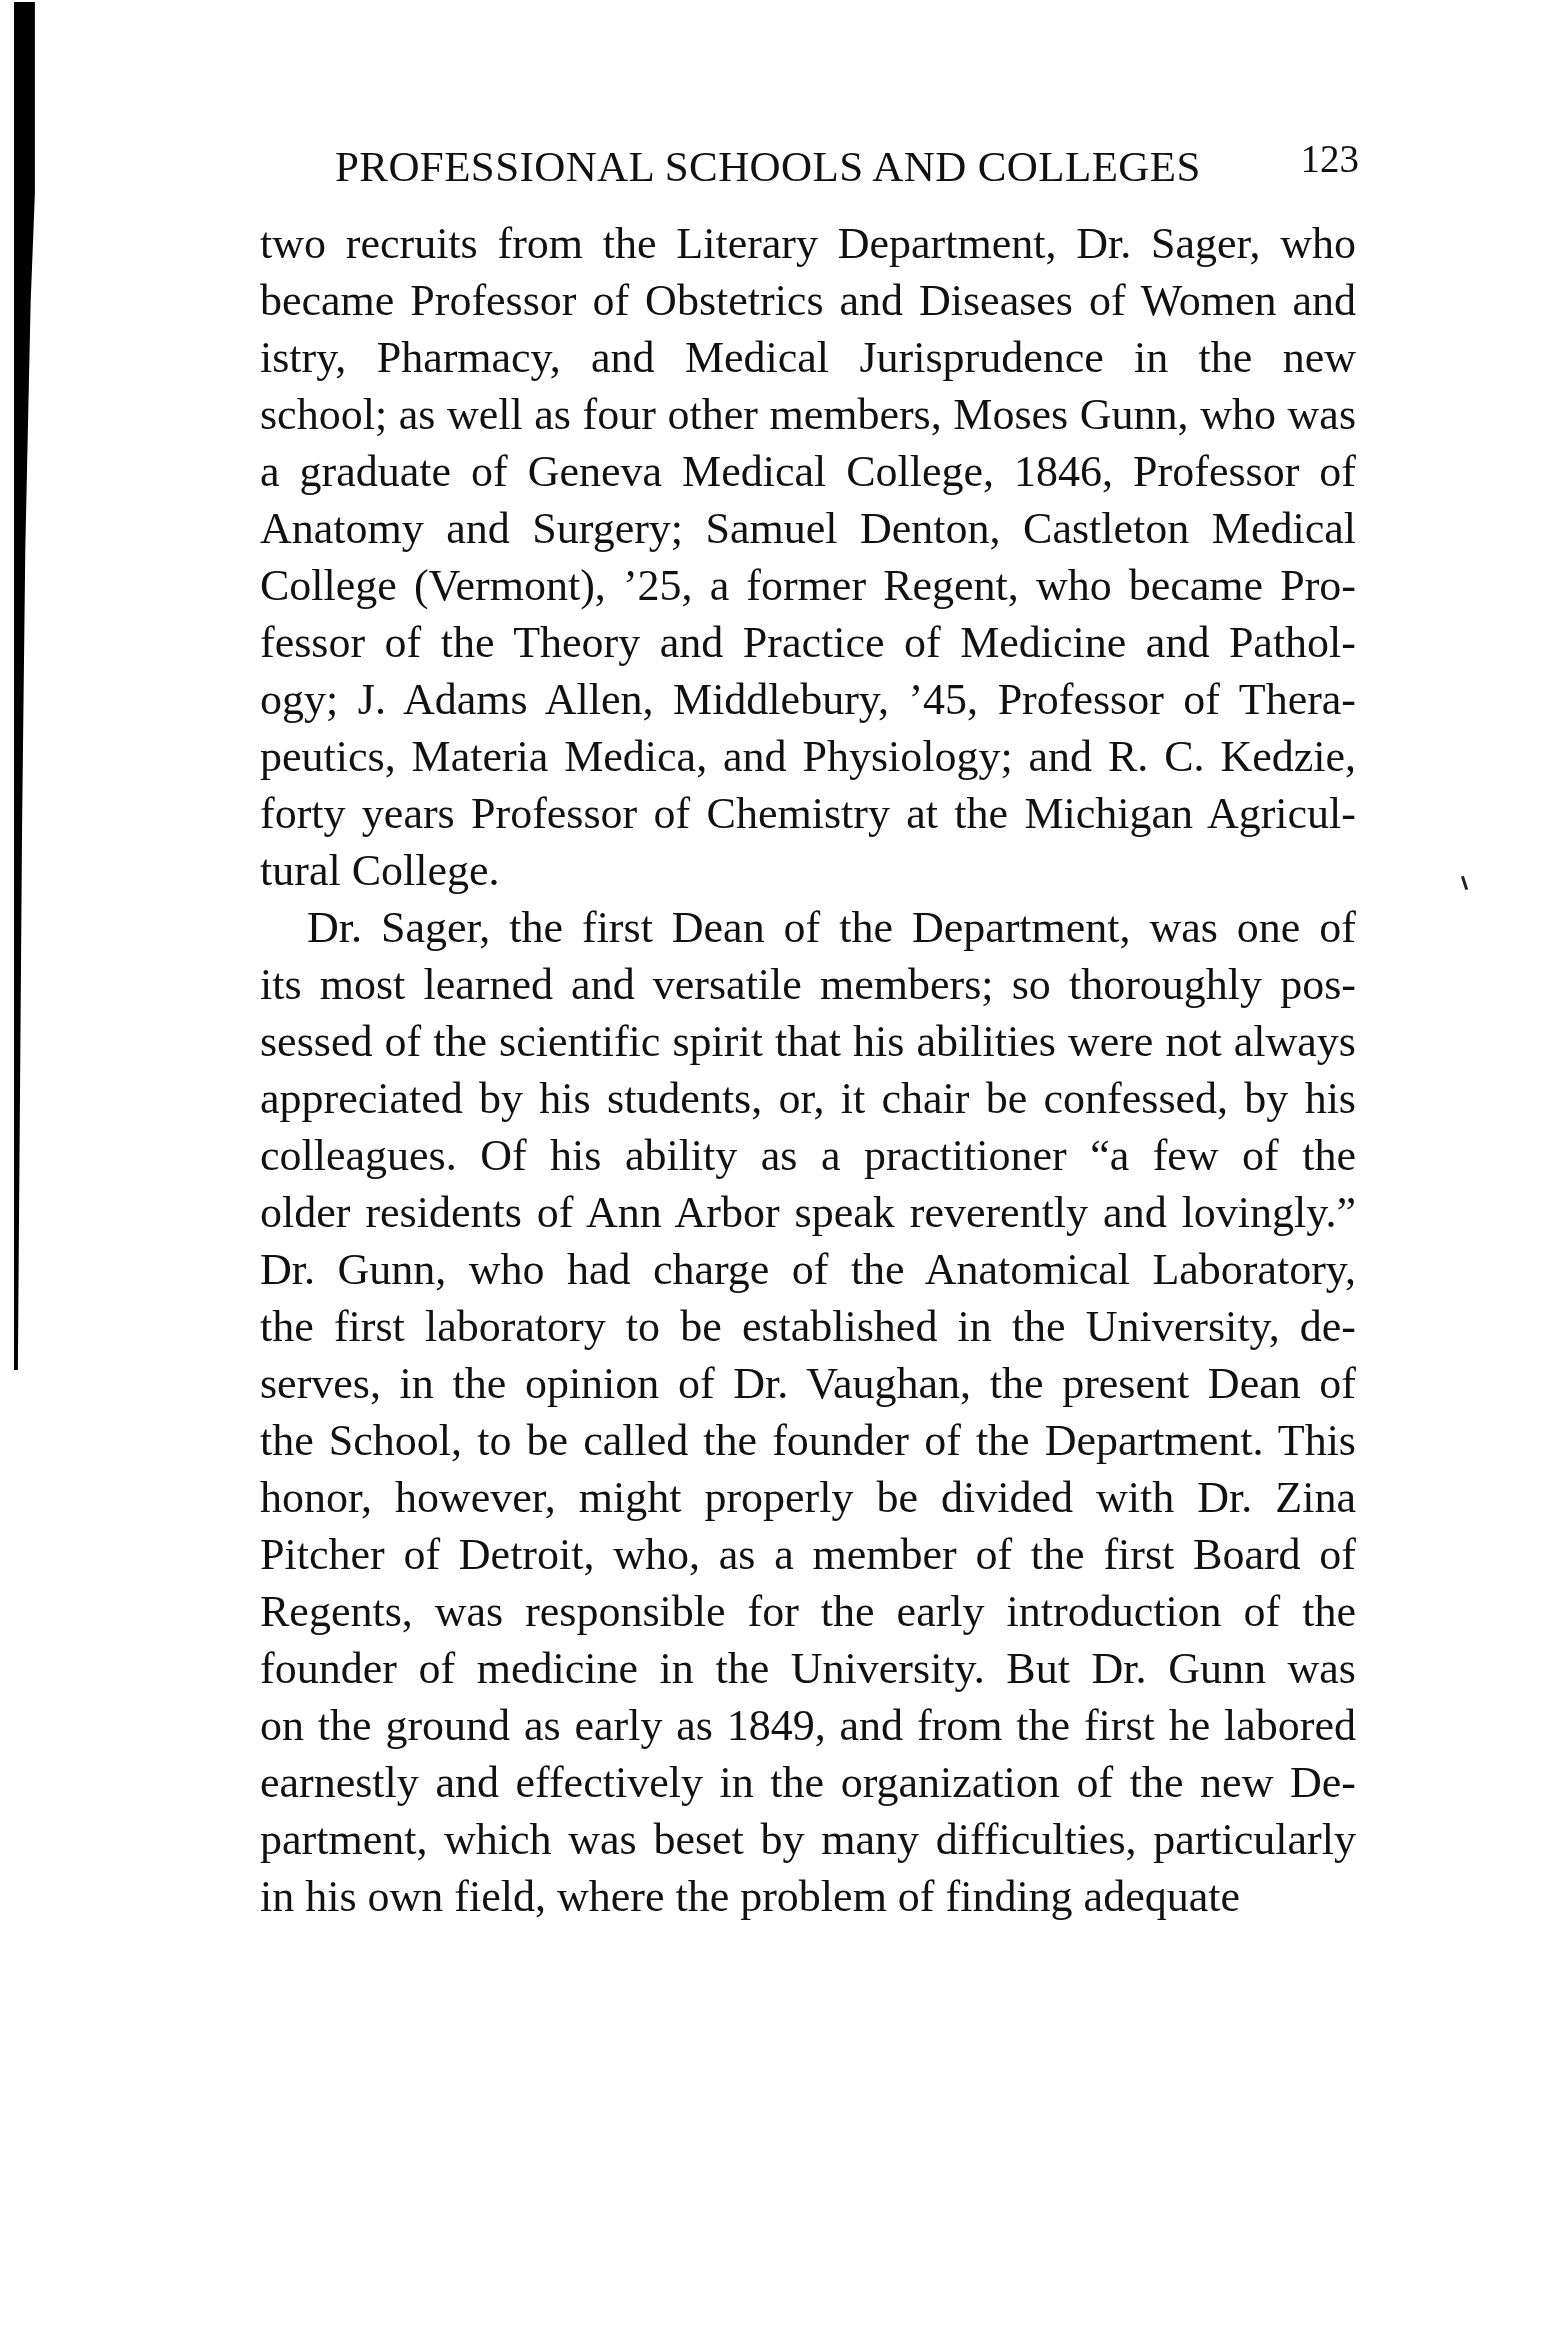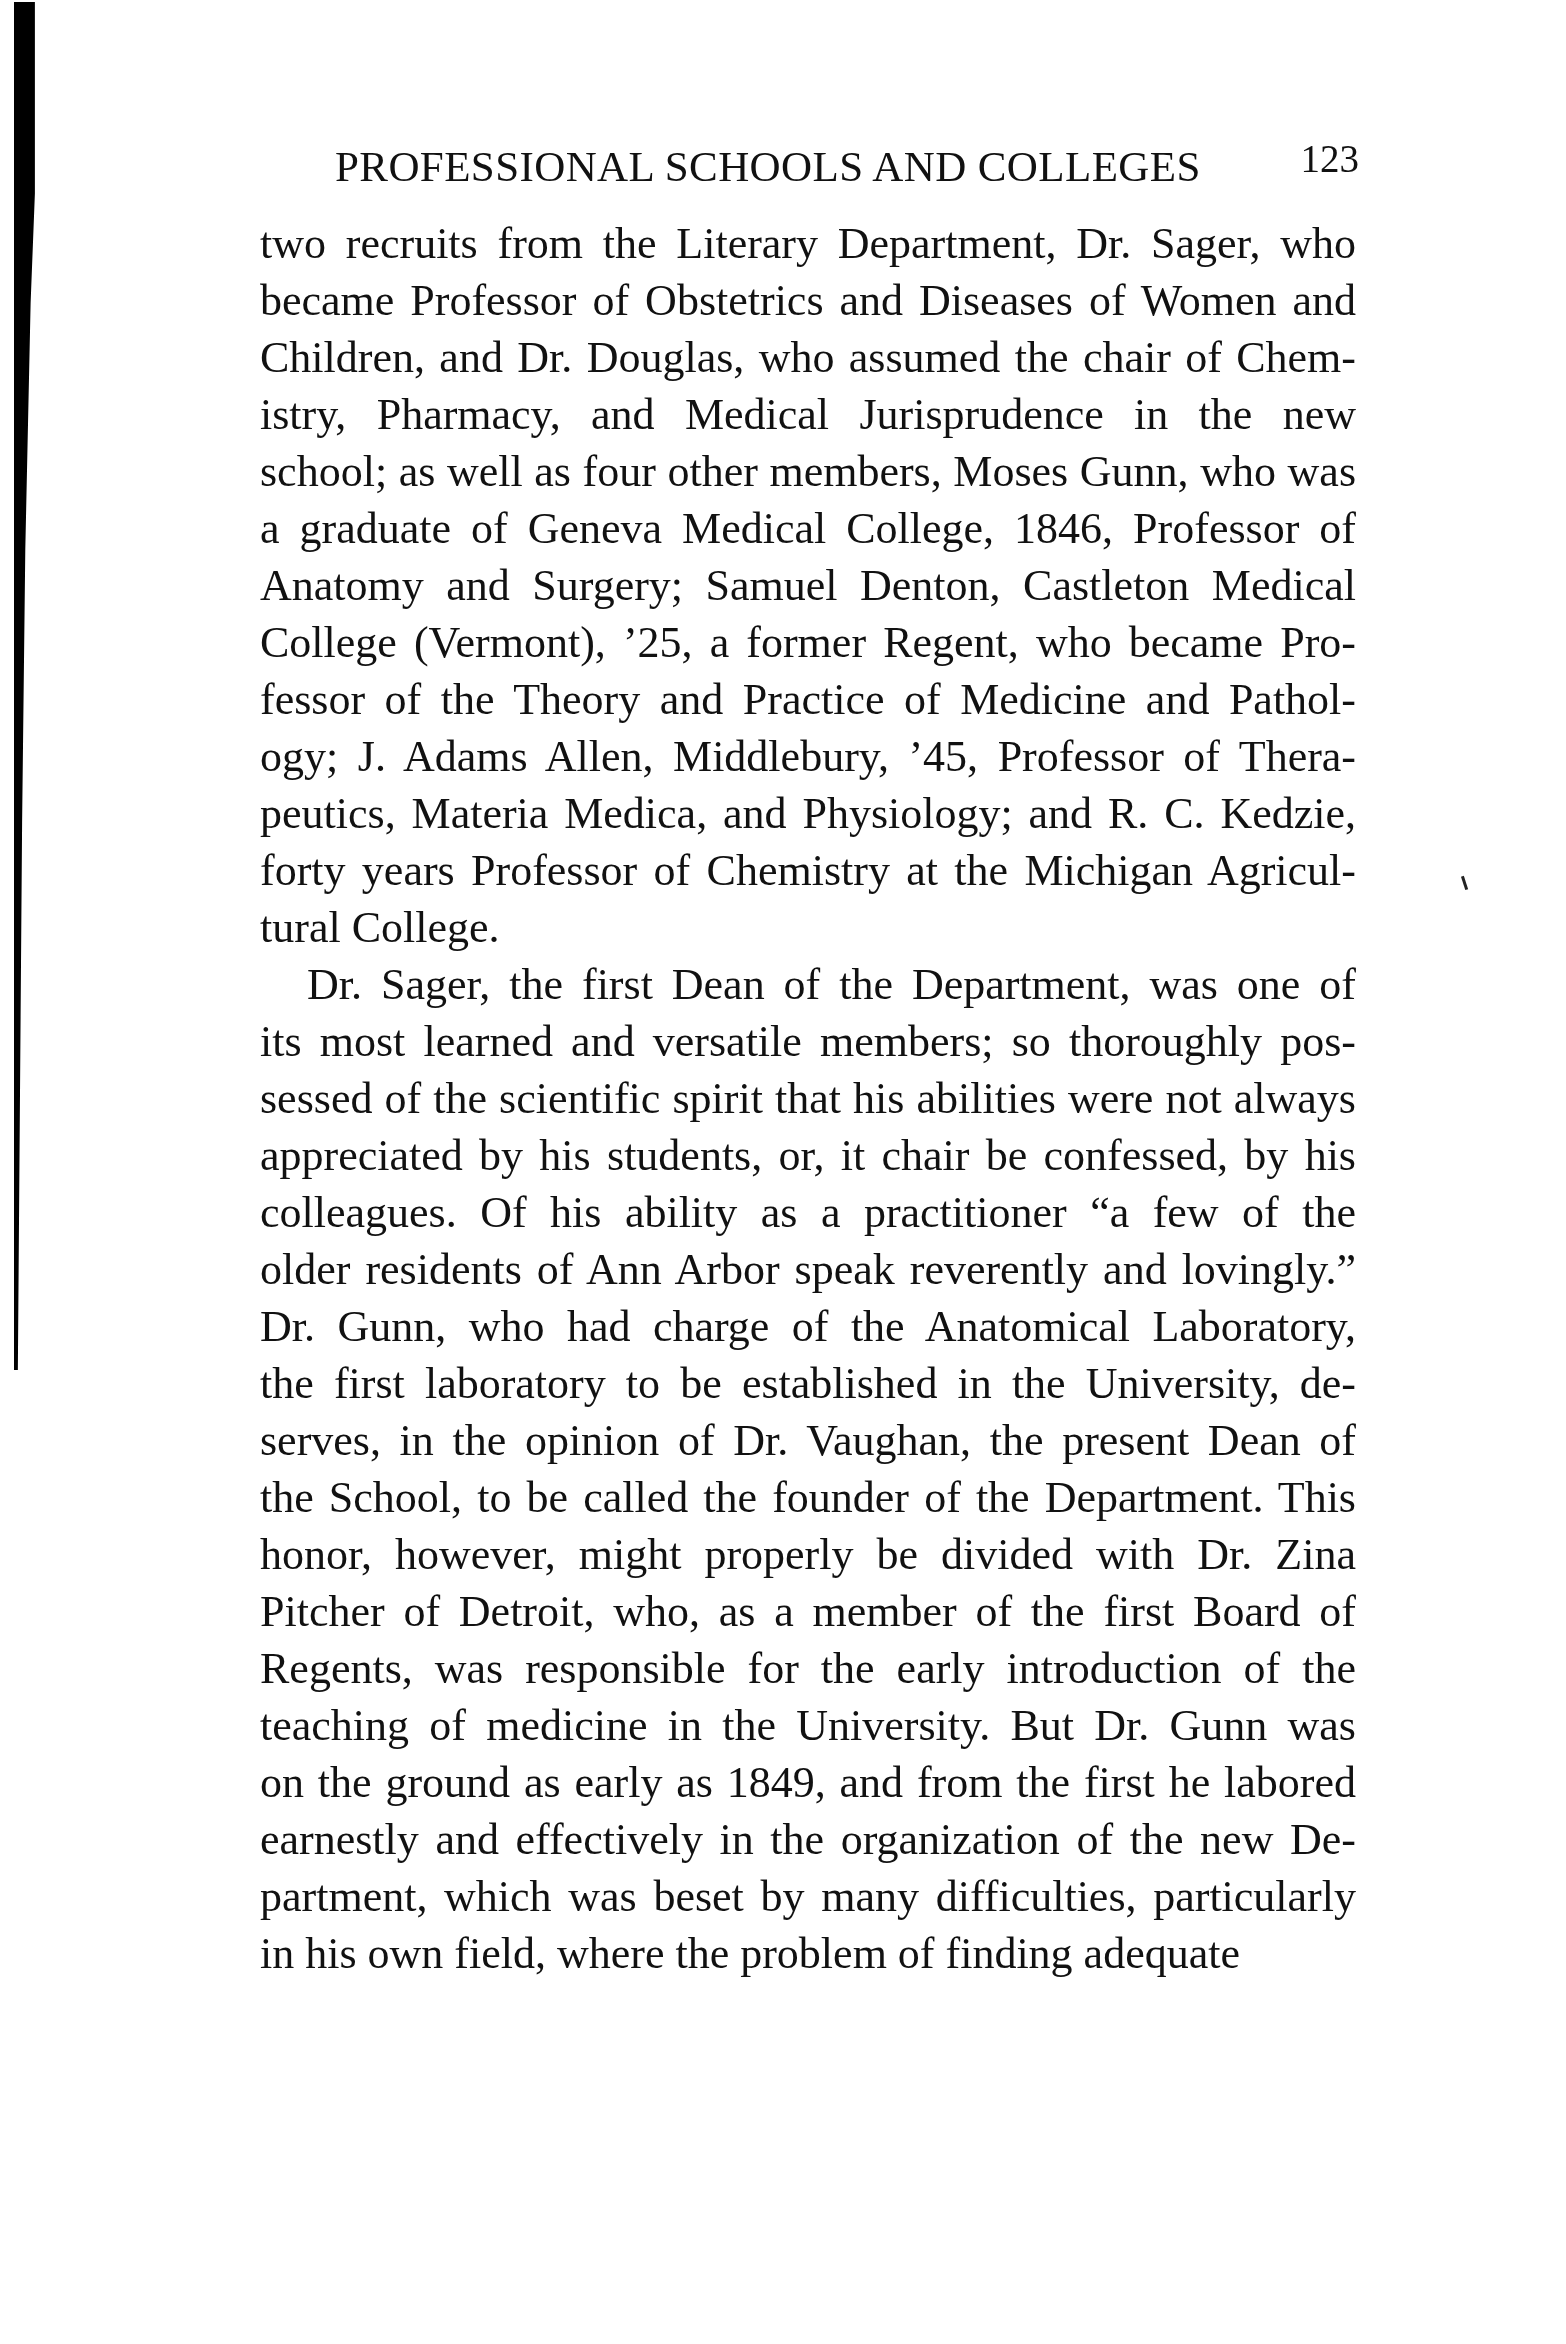--- a/index.html
+++ b/index.html
@@ -37,21 +37,20 @@
 
   <div class="running-head">
     <span class="title">PROFESSIONAL SCHOOLS AND COLLEGES</span>
     <span class="folio">123</span>
   </div>
 
   <div class="body-text" id="body-text">
       <div>
         <span class="line">two recruits from the Literary Department, Dr. Sager, who</span>
         <span class="line">became Professor of Obstetrics and Diseases of Women and</span>
-        <span class="line">Children, and Dr. Douglas, who assumed the chair of Chem-</span>
         <span class="line">istry, Pharmacy, and Medical Jurisprudence in the new</span>
         <span class="line">school; as well as four other members, Moses Gunn, who was</span>
         <span class="line">a graduate of Geneva Medical College, 1846, Professor of</span>
         <span class="line">Anatomy and Surgery; Samuel Denton, Castleton Medical</span>
         <span class="line">College (Vermont), ’25, a former Regent, who became Pro-</span>
         <span class="line">fessor of the Theory and Practice of Medicine and Pathol-</span>
         <span class="line">ogy; J. Adams Allen, Middlebury, ’45, Professor of Thera-</span>
         <span class="line">peutics, Materia Medica, and Physiology; and R. C. Kedzie,</span>
         <span class="line">forty years Professor of Chemistry at the Michigan Agricul-</span>
         <span class="line last">tural College.</span>
@@ -63,21 +62,21 @@
         <span class="line">appreciated by his students, or, it chair be confessed, by his</span>
         <span class="line">colleagues.  Of his ability as a practitioner “a few of the</span>
         <span class="line">older residents of Ann Arbor speak reverently and lovingly.”</span>
         <span class="line">Dr. Gunn, who had charge of the Anatomical Laboratory,</span>
         <span class="line">the first laboratory to be established in the University, de-</span>
         <span class="line">serves, in the opinion of Dr. Vaughan, the present Dean of</span>
         <span class="line">the School, to be called the founder of the Department.  This</span>
         <span class="line">honor, however, might properly be divided with Dr. Zina</span>
         <span class="line">Pitcher of Detroit, who, as a member of the first Board of</span>
         <span class="line">Regents, was responsible for the early introduction of the</span>
-        <span class="line">teaching of medicine in the University.  But Dr. Gunn was</span>
+        <span class="line">founder of medicine in the University.  But Dr. Gunn was</span>
         <span class="line">on the ground as early as 1849, and from the first he labored</span>
         <span class="line">earnestly and effectively in the organization of the new De-</span>
         <span class="line">partment, which was beset by many difficulties, particularly</span>
         <span class="line last">in his own field, where the problem of finding adequate</span>
       </div>
     </div>
 
   <div class="tick-mark"></div>
 </div>
 

